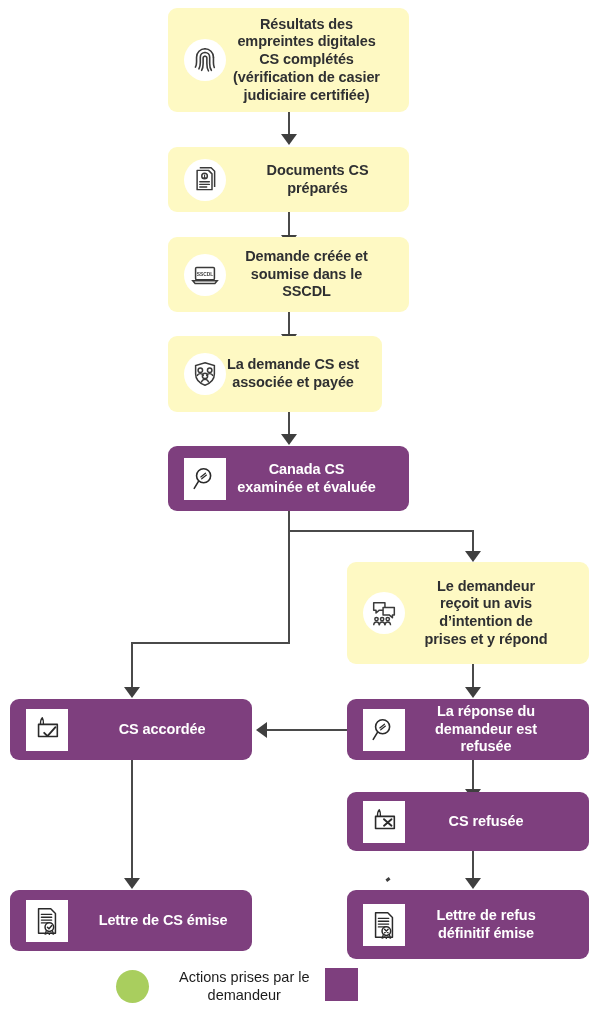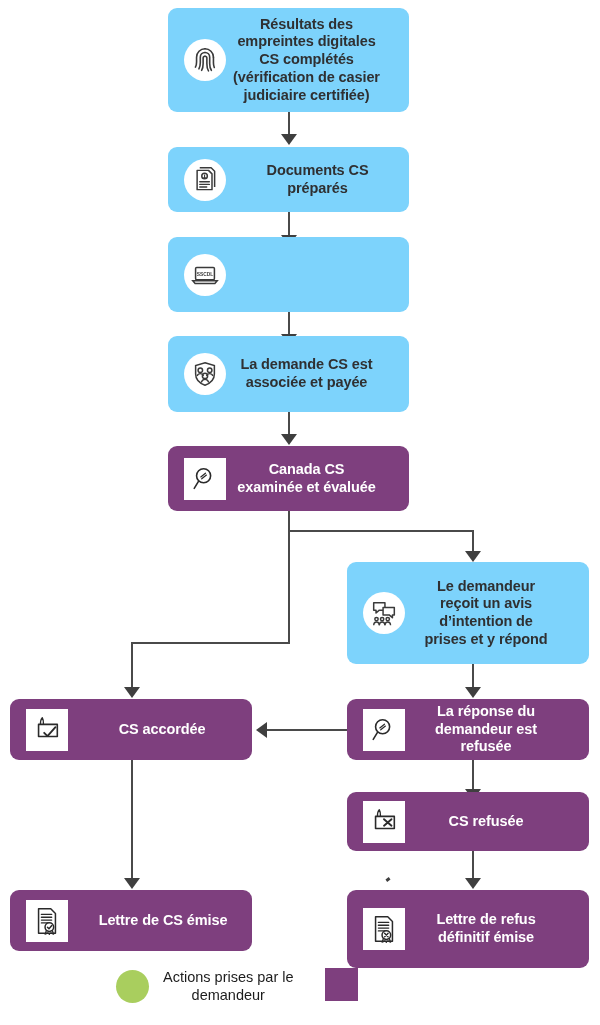--- a/index.html
+++ b/index.html
@@ -28,21 +28,21 @@
   }
 
   
   .node{
     position:absolute;
     border-radius:9px;
     display:flex;
     align-items:center;
     box-sizing:border-box;
   }
-  .node.green{background:#7dd3fc;}
+  .node.green{background:#fef9c3;}
   .node.purple{background:#7e3f7e;}
   .node .label{
     flex:1;
     text-align:center;
     font-weight:bold;
     font-size:14.5px;
     line-height:1.22;
     letter-spacing:-0.1px;
     padding:0 10px 0 4px;
   }
@@ -57,21 +57,21 @@
     width:42px;height:42px;
     background:#ffffff;
     display:flex;align-items:center;justify-content:center;
   }
   .node.green .badge{border-radius:50%;}
   .node.purple .badge{border-radius:0;}
   .badge svg{display:block;}
 
   
   #legend{position:absolute;left:0;top:960px;width:600px;height:65px;}
-  .legend-item{position:absolute;display:flex;align-items:center;}
+  .legend-item{position:absolute;display:flex;align-items:center;gap:16px;}
   .swatch-circle{width:33px;height:33px;border-radius:50%;background:#a9ce5e;}
   .swatch-square{width:33px;height:33px;background:#7e3f7e;}
   .legend-text{
     margin-left:14px;
     font-size:14.5px;
     line-height:1.25;
     color:#1c1c1c;
     text-align:center;
     font-weight:normal;
     white-space:pre-line;
@@ -157,23 +157,26 @@
   </div>
 
   <div class="node green" style="left:168px;top:237px;width:241px;height:75px;">
     <span class="badge">
       <svg width="32" height="32" viewBox="0 0 34 34" fill="none" stroke="#3a3a3a" stroke-width="1.6">
         <rect x="7" y="9" width="20" height="13" rx="1.2" fill="#fff"></rect>
         <path d="M4 23h26l-2.5 3H6.5z" fill="#fff"></path>
         <text x="17" y="17.6" font-size="5.2" font-family="'Liberation Sans',sans-serif" font-weight="bold" fill="#3a3a3a" stroke="none" text-anchor="middle">SSCDL</text>
       </svg>
     </span>
-  </div>
-
-  <div class="node green" style="left:168px;top:336px;width:241px;height:76px;">
+    <span class="label" style="white-space:pre-line;padding-left:46px;">Demande créée et
+soumise dans le
+SSCDL</span>
+  </div>
+
+  <div class="node green" style="left:168px;top:336px;width:214px;height:76px;">
     <span class="badge">
       <svg width="30" height="30" viewBox="0 0 32 32" fill="none" stroke="#3a3a3a" stroke-width="1.6">
         <path d="M16 4l10 3v9c0 6-4.6 10-10 12C10.6 26 6 22 6 16V7z"></path>
         <circle cx="11" cy="12" r="2.4"></circle>
         <circle cx="21" cy="12" r="2.4"></circle>
         <circle cx="16" cy="18" r="2.8"></circle>
         <path d="M7.6 18.2c.6-1.8 1.8-2.6 3.4-2.6s2.8.8 3.4 2.6" stroke-width="1.4"></path>
         <path d="M17.6 18.2c.6-1.8 1.8-2.6 3.4-2.6s2.8.8 3.4 2.6" stroke-width="1.4"></path>
         <path d="M12 25c.7-2.2 2.1-3.2 4-3.2s3.3 1 4 3.2" stroke-width="1.4"></path>
       </svg>
@@ -254,21 +257,21 @@
         <path d="M7 3h13l5 5v21H7z" fill="#fff"></path>
         <path d="M10 9h11M10 12h11M10 15h11M10 18h8" stroke-width="1.4"></path>
         <circle cx="18.5" cy="22.5" r="4.6" fill="#fff"></circle>
         <path d="M16.5 22.6l1.6 1.7 3-3.4" stroke-width="1.6"></path>
         <path d="M15.4 26l-1.4 4 3-1.3 1.6 1.4M21.6 26l1.4 4-3-1.3" stroke-width="1.4"></path>
       </svg>
     </span>
     <span class="label" style="white-space:pre-line;padding-left:74px;">Lettre de CS émise</span>
   </div>
 
-  <div class="node purple" style="left:347px;top:890px;width:242px;height:78px;">
+  <div class="node purple" style="left:347px;top:890px;width:242px;height:69px;">
     <span class="badge">
       <svg width="30" height="30" viewBox="0 0 32 32" fill="none" stroke="#2a2a2a" stroke-width="1.6" stroke-linecap="round" stroke-linejoin="round">
         <path d="M7 3h13l5 5v21H7z" fill="#fff"></path>
         <path d="M10 9h11M10 12h11M10 15h11M10 18h8" stroke-width="1.4"></path>
         <circle cx="18.5" cy="22.5" r="4.6" fill="#fff"></circle>
         <path d="M16.6 20.6l3.8 3.8M20.4 20.6l-3.8 3.8" stroke-width="1.5"></path>
         <path d="M15.4 26l-1.4 4 3-1.3 1.6 1.4M21.6 26l1.4 4-3-1.3" stroke-width="1.4"></path>
       </svg>
     </span>
     <span class="label" style="white-space:pre-line;padding-left:46px;">Lettre de refus

